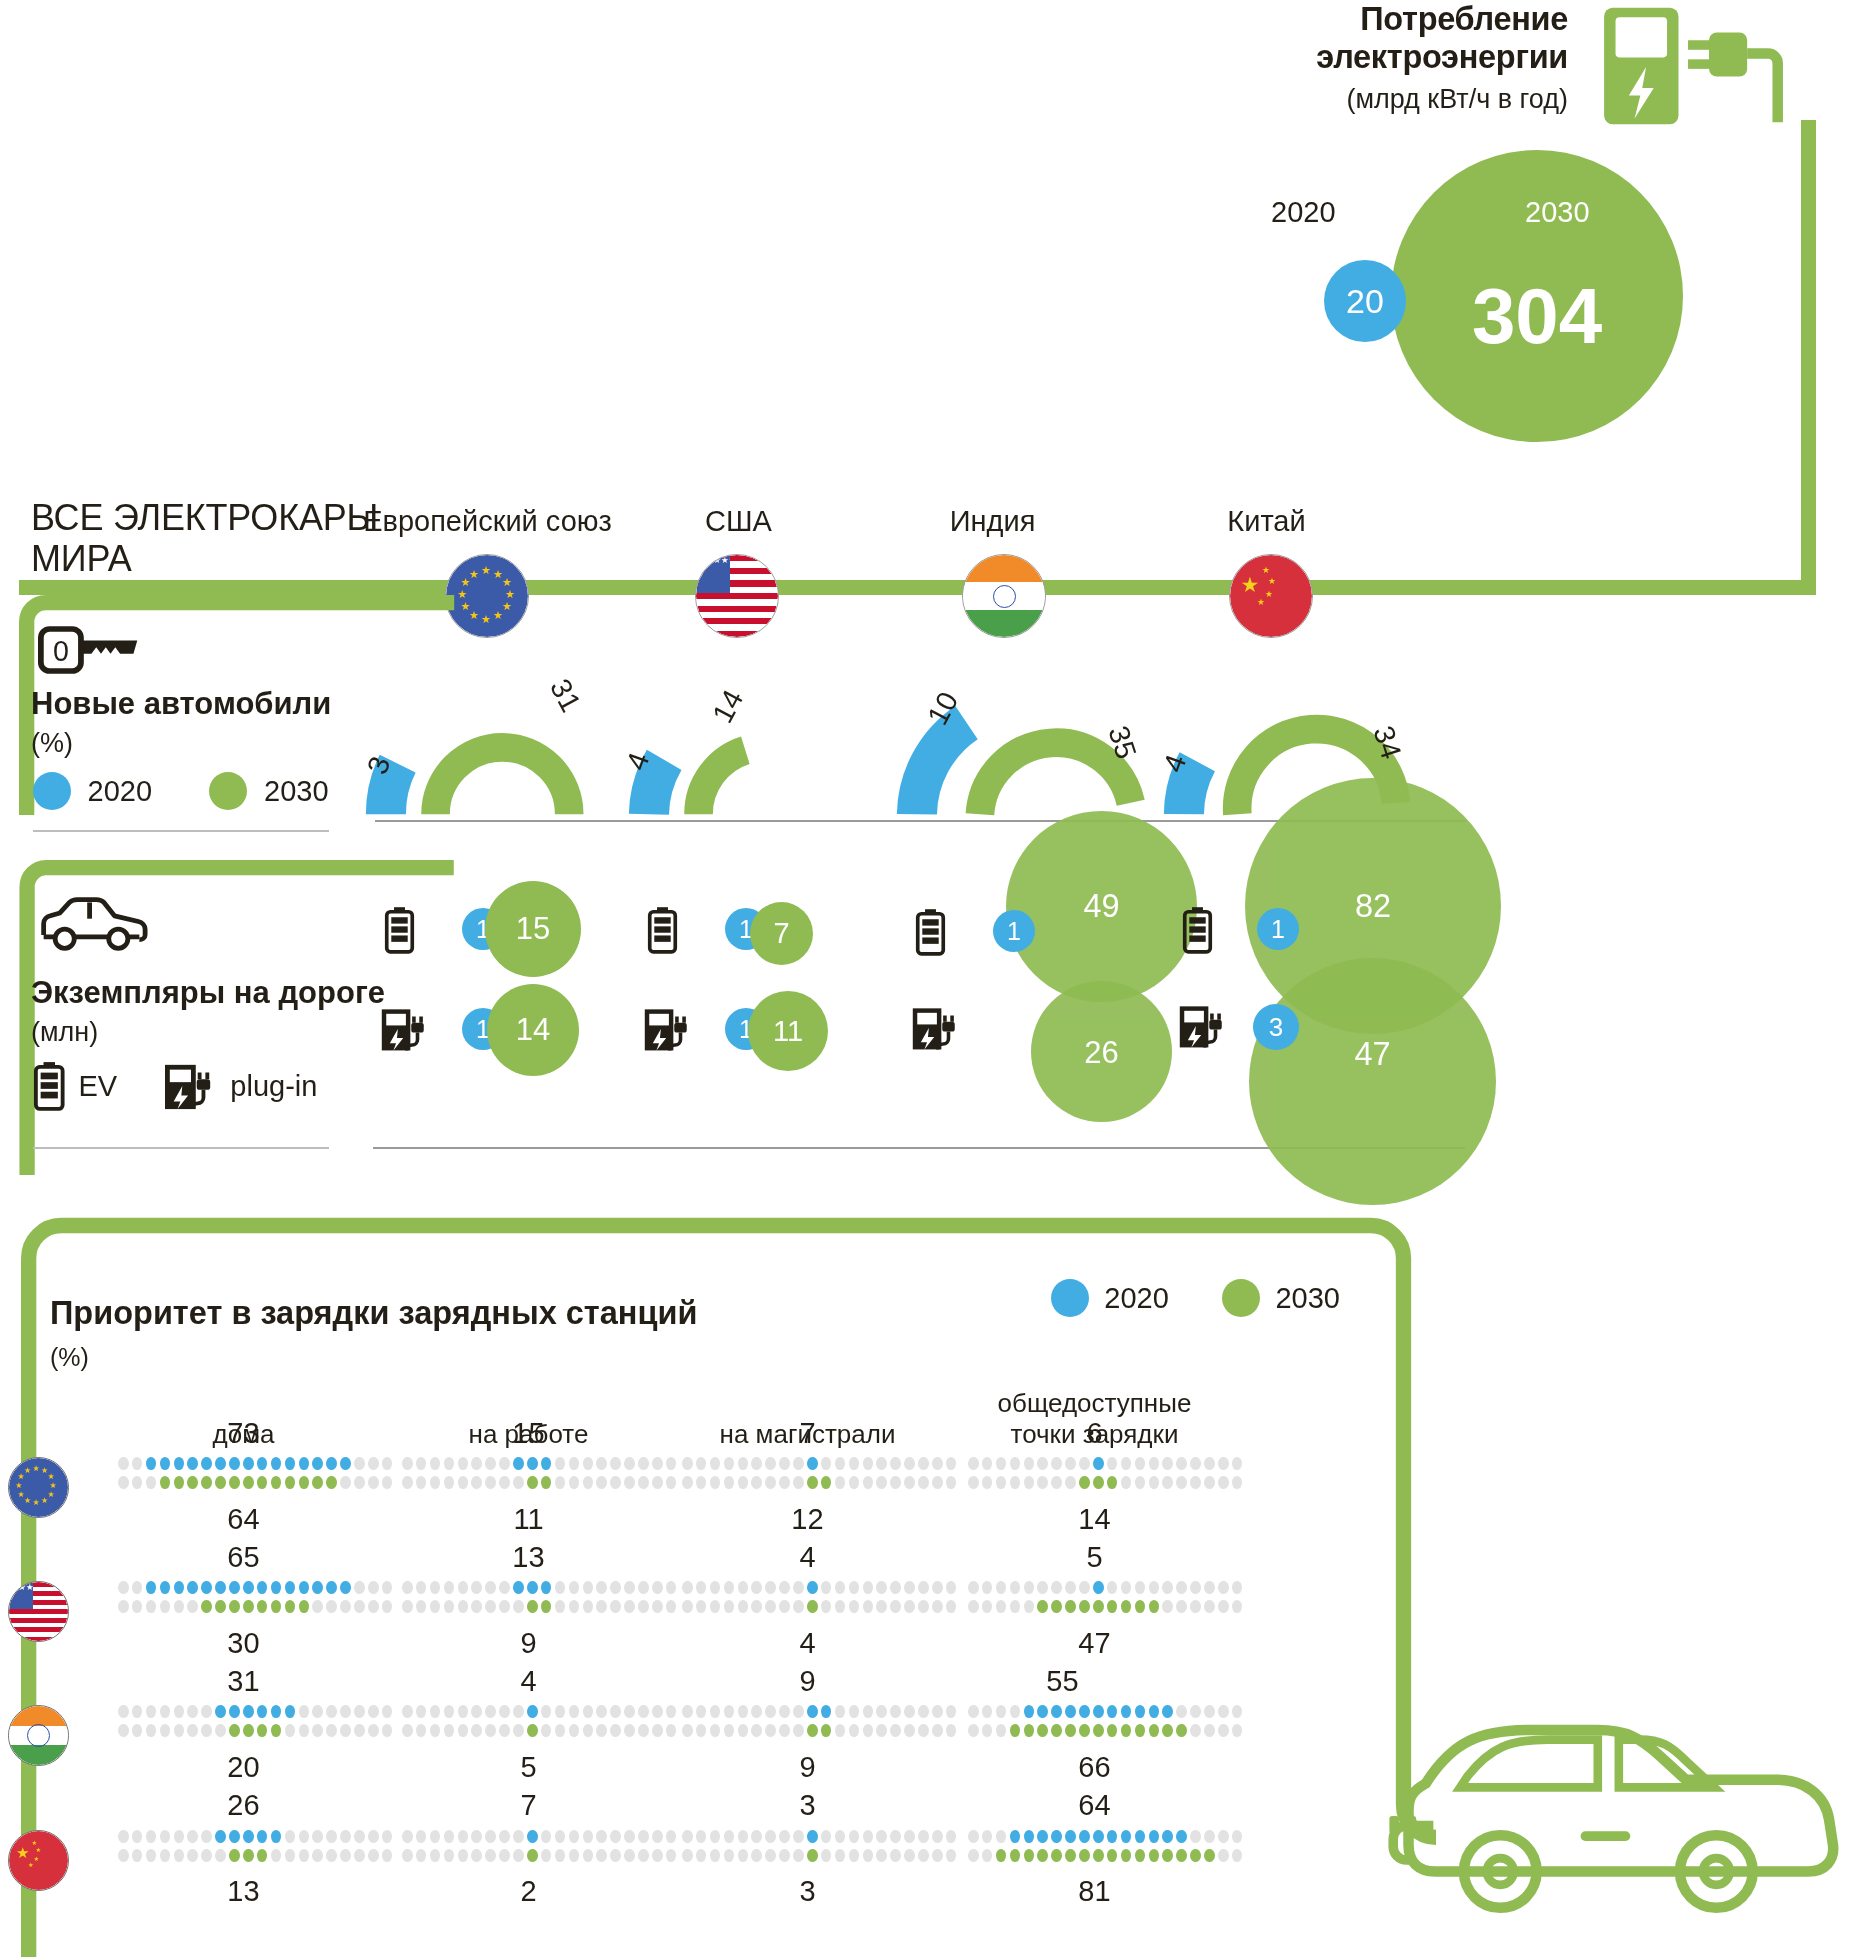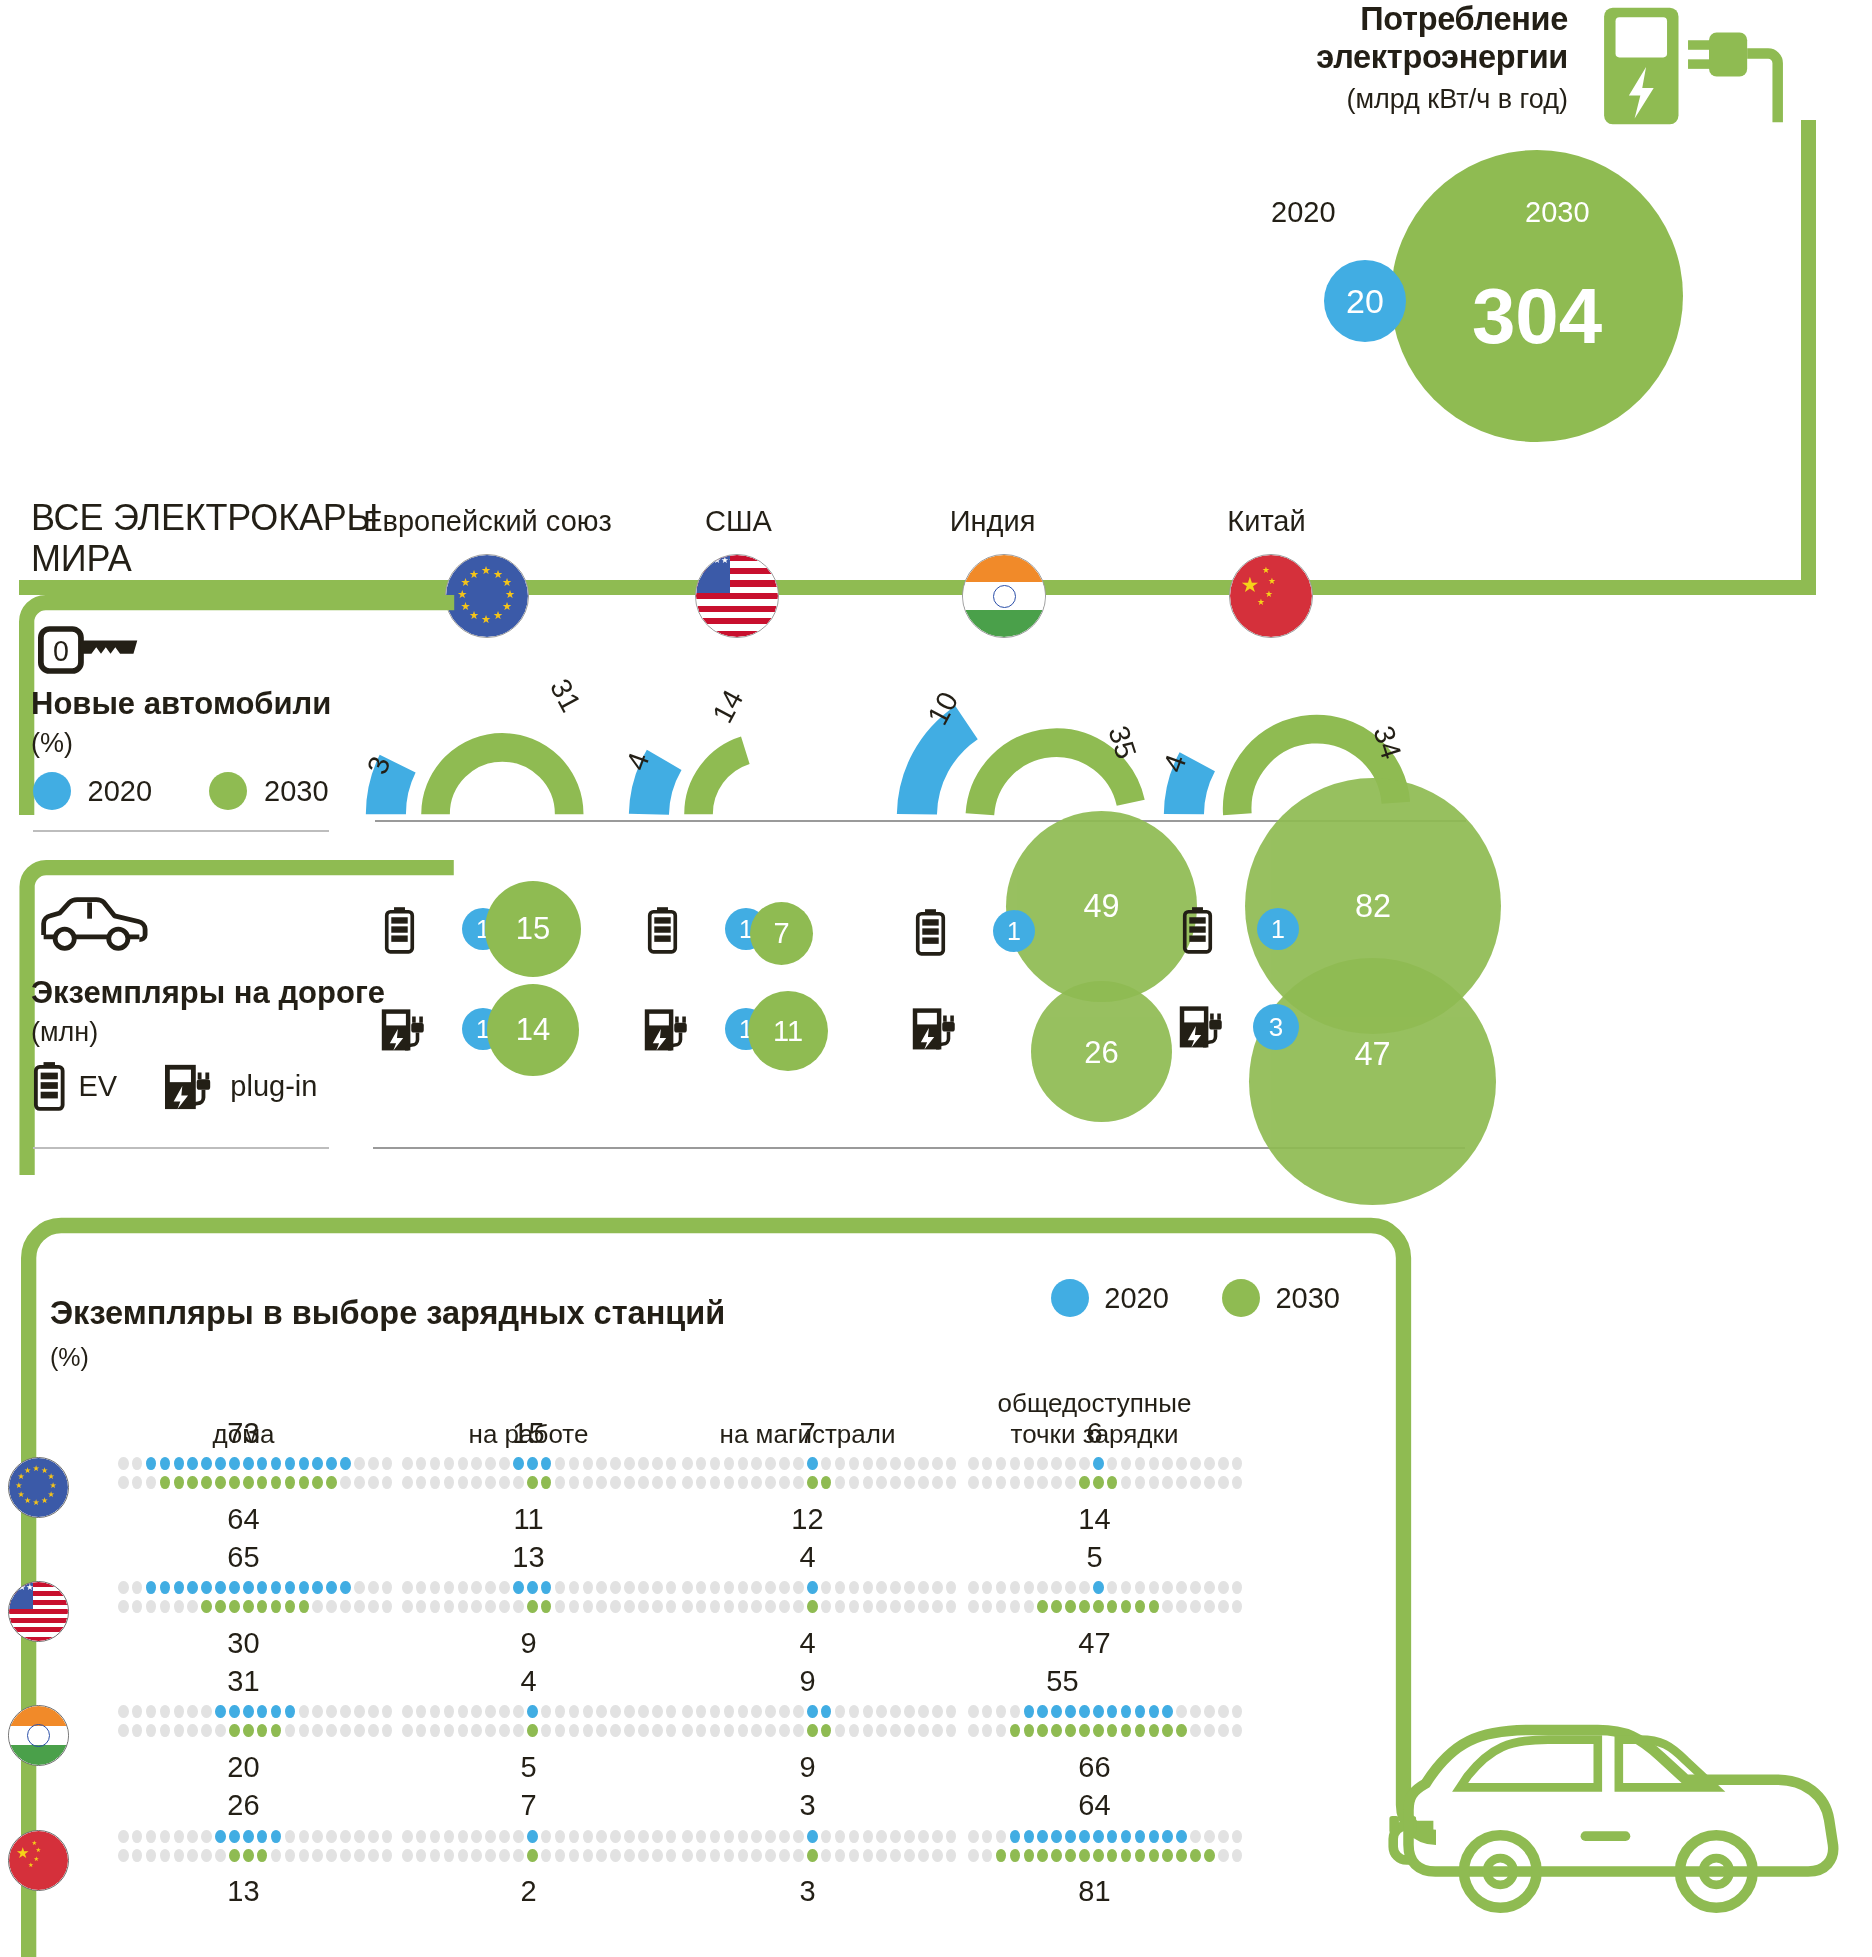--- a/index.html
+++ b/index.html
@@ -403,21 +403,21 @@
   <div class="cbubble cb-blue" style="left:92px; top:220px; width:46px; height:46px; font-size:26px; z-index:5;">3</div>
   <div class="sect-rule2" style="left:9.6px; top:363px; width:294px;"></div>
 </div>
 
 <div class="abs" style="left:21px; top:1212px; width:1415px; height:746px;">
   <svg width="1415" height="746" viewBox="0 0 1480 780">
     <path d="M8 780 V48 a34 34 0 0 1 34 -34 H1412 a34 34 0 0 1 34 34 V620 a34 34 0 0 0 34 34 H1480" stroke="#8fbb52" stroke-width="16" fill="none"></path>
   </svg>
 </div>
 
-<div class="abs" id="panel-title">Экземпляры в выборе зарядных станций</div>
+<div class="abs" id="panel-title">Приоритет в зарядки зарядных станций</div>
 <div class="abs" id="panel-unit">(%)</div>
 
 <div class="abs pl-legend" style="left:1051px; top:1279px;">
   <span class="dot-blue"></span>
   <span>2020</span>
   <span class="dot-green" style="margin-left:38px;"></span>
   <span>2030</span>
 </div>
 
 <div class="abs col-head" style="left:105px;  top:1419px; width:277px;"><span>дома</span></div>

